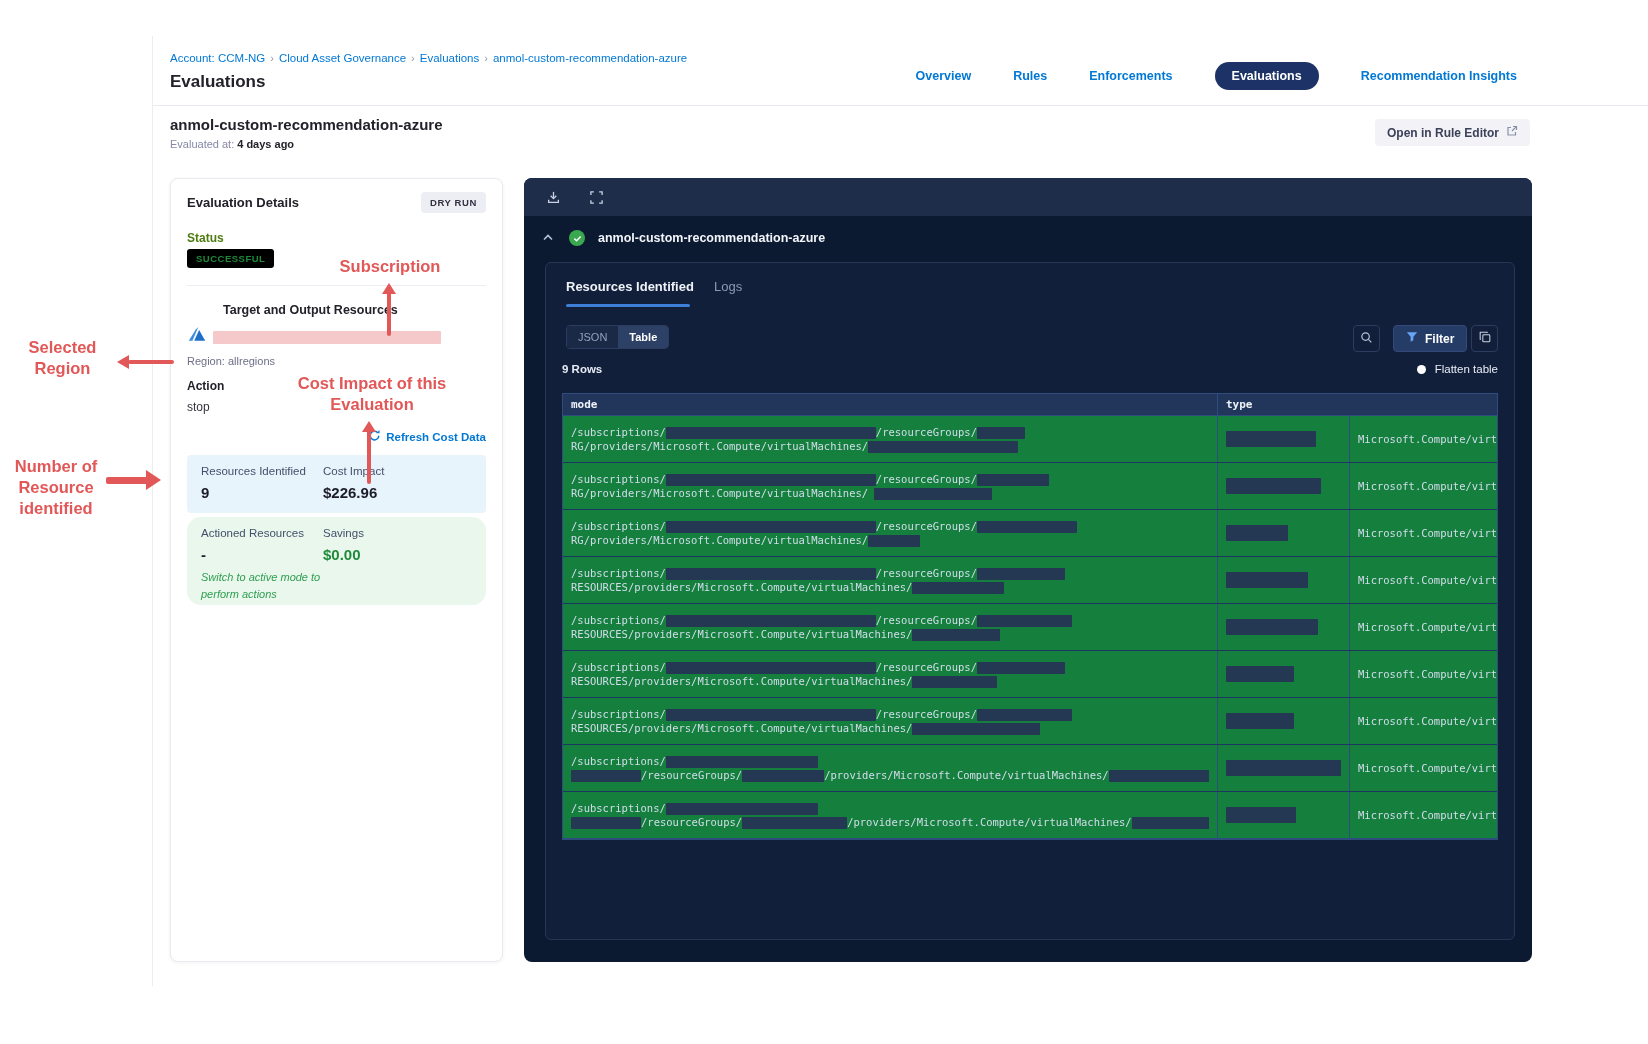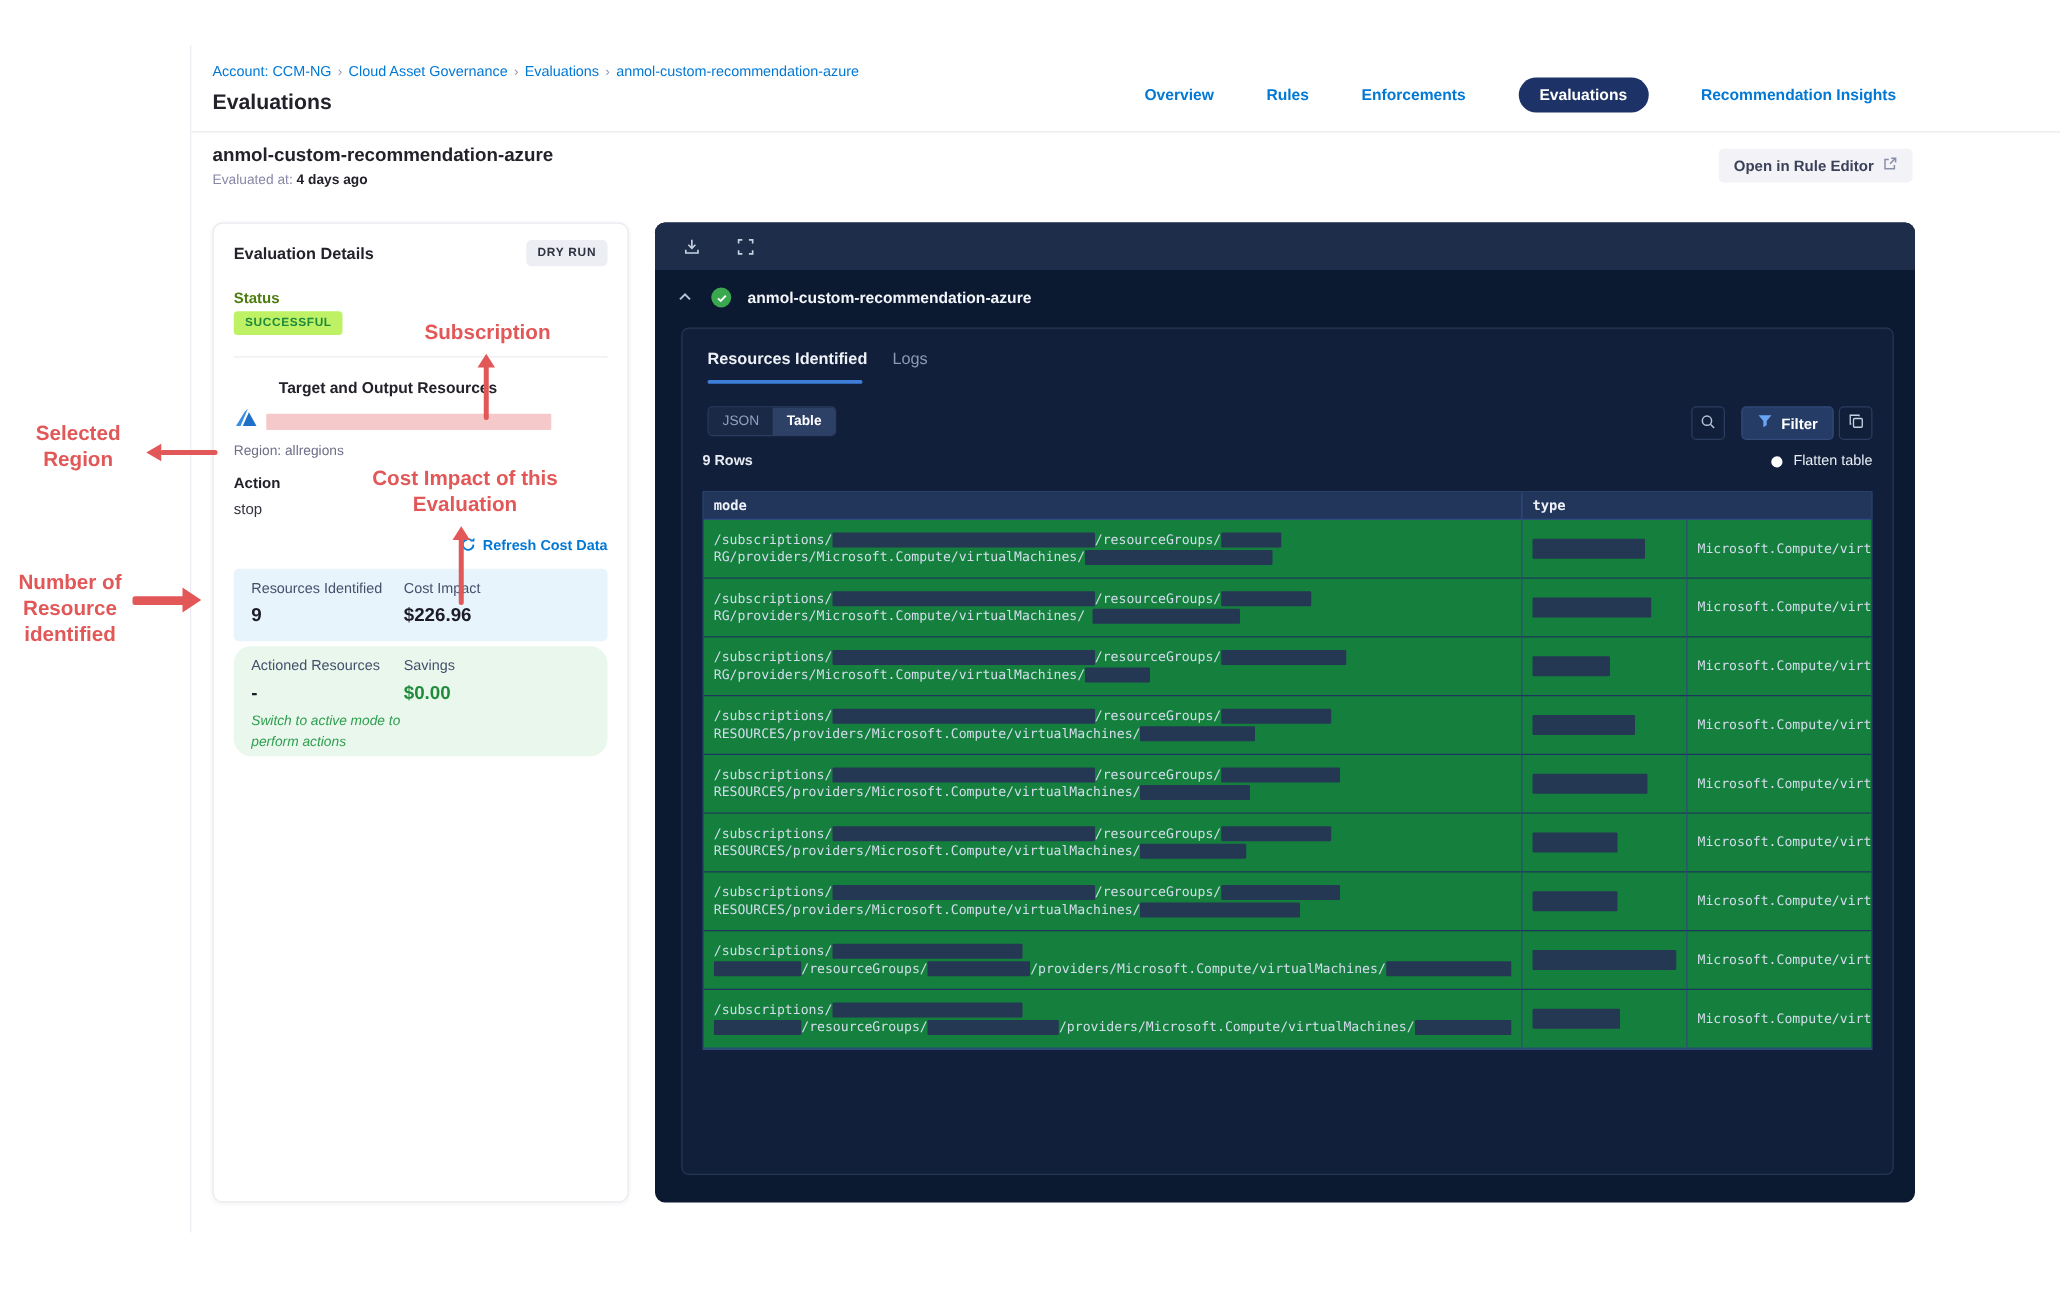--- a/index.html
+++ b/index.html
@@ -29,21 +29,21 @@
       display:flex; align-items:center; gap:7px; padding:0 12px; font-size:12px; font-weight:600; color:#3a4159; cursor:pointer; font-family:inherit; }
 
   
   .left-card { left:170px; top:178px; width:333px; height:784px; background:#fff; border:1px solid #e9e9f0;
       border-radius:8px; box-shadow:0 1px 4px rgba(30,30,60,.06); }
   .lc { position:absolute; }
   .lc-heading { left:16px; top:16px; font-size:13px; font-weight:700; color:#22222a; }
   .dryrun-badge { right:16px; top:13px; background:#edeef4; color:#2e3140; font-size:9.5px; font-weight:700;
       letter-spacing:.6px; padding:5px 9px; border-radius:4px; }
   .status-label { left:16px; top:52px; font-size:12px; font-weight:600; color:#4d7c0f; }
-  .status-badge { left:16px; top:70px; background:#bef264; color:#1e8a3c; font-size:9.5px; font-weight:700;
+  .status-badge { left:16px; top:70px; background:#000000; color:#1e8a3c; font-size:9.5px; font-weight:700;
       letter-spacing:.5px; padding:4px 9px; border-radius:3px; }
   .lc-divider { left:16px; right:16px; top:106px; height:1px; background:#ececf2; }
   .target-heading { left:16px; top:124px; font-size:12.5px; font-weight:700; color:#22222a;margin-left:36px; }
   .azure-row { left:16px; top:146px; display:flex; align-items:center; gap:6px; }
   .redact-pink { width:228px; height:13px; background:#f5c9c9; border-radius:1px; }
   .region-text { left:16px; top:176px; font-size:11px; color:#6d6f88; }
   .action-label { left:16px; top:200px; font-size:12px; font-weight:700; color:#22222a; }
   .action-value { left:16px; top:221px; font-size:12px; color:#33343f; }
   .refresh-link { right:16px; top:250px; display:flex; align-items:center; gap:5px; font-size:11.5px; font-weight:700;
       color:#0278d5; cursor:pointer; }

